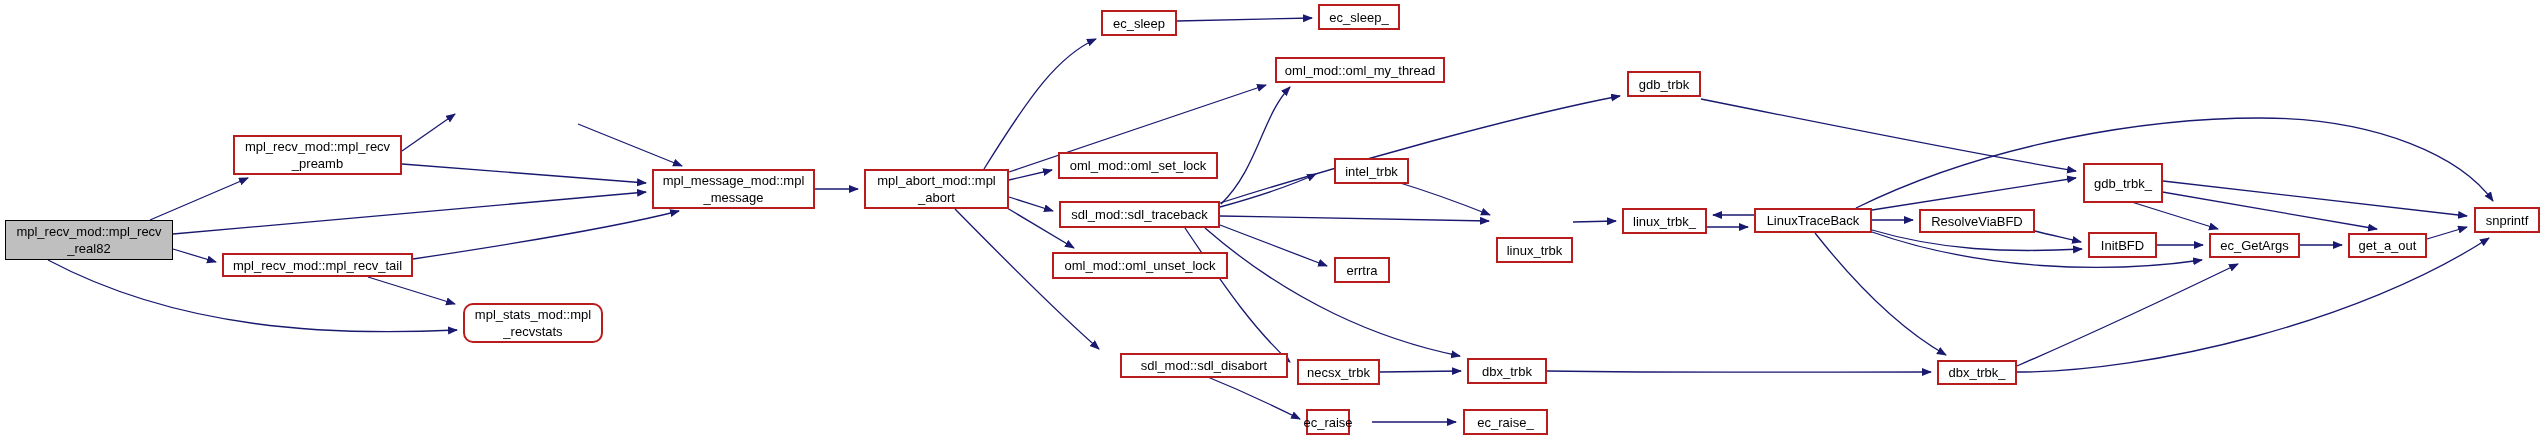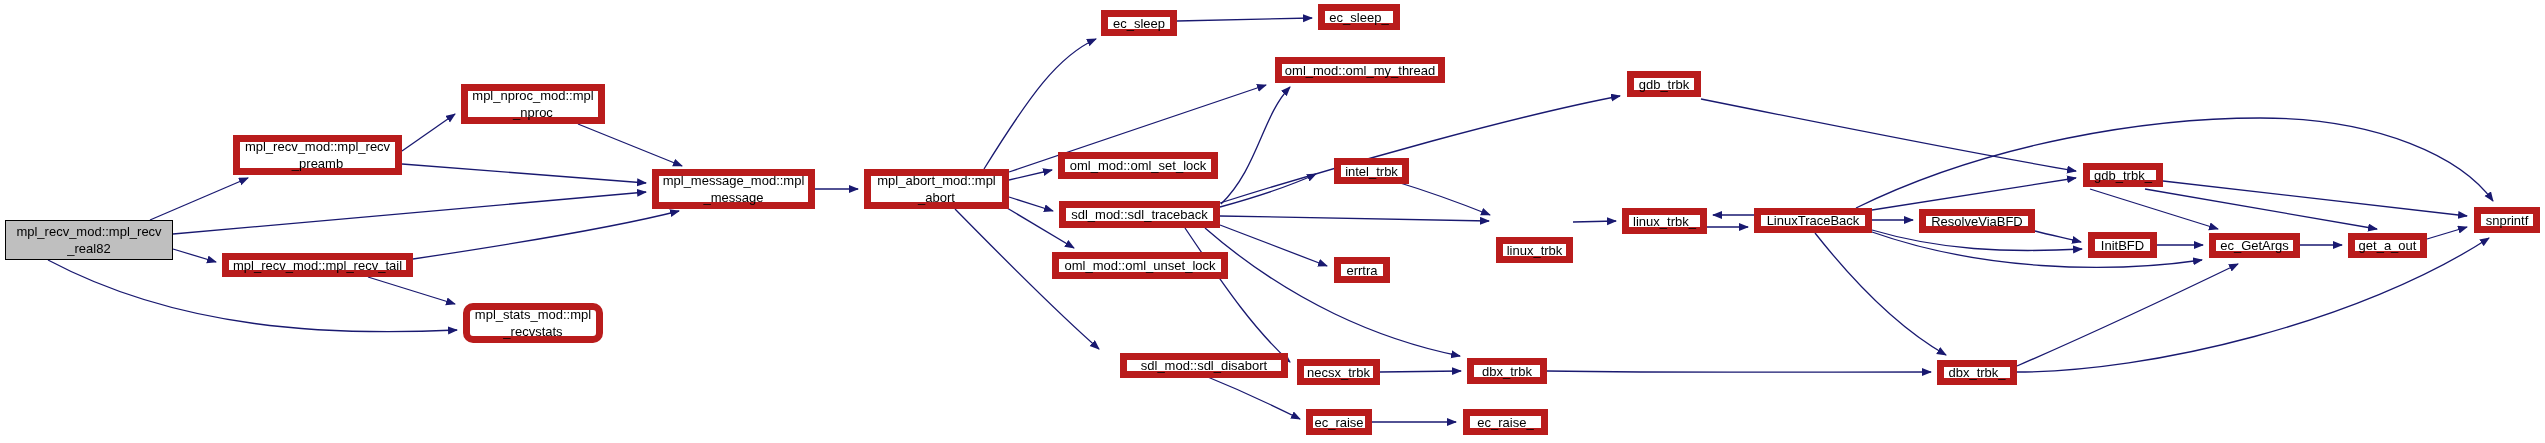--- a/index.html
+++ b/index.html
@@ -10,21 +10,21 @@
     font-family:"Liberation Sans", sans-serif;
     overflow:hidden;
   }
   .graph-wrap svg{position:absolute;left:0;top:0;}
   .edge{fill:none;stroke:#191970;stroke-width:1.3;}
   .nodes-layer{position:absolute;left:0;top:0;width:100%;height:100%;}
   .node{
     position:absolute;
     box-sizing:border-box;
     background:#ffffff;
-    border:7px solid #b91c1c;
+    border:2px solid #b91c1c;
     color:#000000;
     font-size:13px;
     line-height:17px;
     text-align:center;
     white-space:pre-line;
     display:flex;
     align-items:center;
     justify-content:center;
     cursor:pointer;
     z-index:2;
@@ -94,47 +94,45 @@
         <path d="M1815,233 C1860,290 1902,330 1946,355" class="edge" marker-end="url(#arrow)"></path>
         <path d="M2017,366 C2100,330 2180,292 2238,264" class="edge" marker-end="url(#arrow)"></path>
         <path d="M2017,372 C2150,372 2360,322 2489,238" class="edge" marker-end="url(#arrow)"></path>
       </g>
   </svg>
   <div class="nodes-layer">
       <div class="node root" style="left: 5px; top: 220px; width: 168px; height: 40px;">mpl_recv_mod::mpl_recv
 _real82</div>
       <div class="node" style="left: 233px; top: 135px; width: 169px; height: 40px;">mpl_recv_mod::mpl_recv
 _preamb</div>
-      <div class="node" style="left: 461px; top: 84px; width: 144px; height: 40px;">mpl_nproc_mod::mpl
-_nproc</div>
       <div class="node" style="left: 222px; top: 253px; width: 191px; height: 24px;">mpl_recv_mod::mpl_recv_tail</div>
       <div class="node" style="left: 463px; top: 303px; width: 140px; height: 40px; border-radius: 10px;">mpl_stats_mod::mpl
 _recvstats</div>
       <div class="node" style="left: 864px; top: 169px; width: 145px; height: 40px;">mpl_abort_mod::mpl
 _abort</div>
       <div class="node" style="left: 652px; top: 169px; width: 163px; height: 40px;">mpl_message_mod::mpl
 _message</div>
       <div class="node" style="left: 1101px; top: 10px; width: 76px; height: 26px;">ec_sleep</div>
       <div class="node" style="left: 1318px; top: 4px; width: 82px; height: 26px;">ec_sleep_</div>
       <div class="node" style="left: 1275px; top: 57px; width: 170px; height: 26px;">oml_mod::oml_my_thread</div>
       <div class="node" style="left: 1058px; top: 152px; width: 160px; height: 27px;">oml_mod::oml_set_lock</div>
       <div class="node" style="left: 1322px; top: 158px; width: 75px; height: 26px; margin-left: 12px;">intel_trbk</div>
       <div class="node" style="left: 1059px; top: 201px; width: 161px; height: 27px;">sdl_mod::sdl_traceback</div>
       <div class="node" style="left: 1052px; top: 252px; width: 176px; height: 27px;">oml_mod::oml_unset_lock</div>
       <div class="node" style="left: 1334px; top: 257px; width: 56px; height: 26px;">errtra</div>
       <div class="node" style="left: 1120px; top: 353px; width: 168px; height: 25px;">sdl_mod::sdl_disabort</div>
       <div class="node" style="left: 1297px; top: 359px; width: 83px; height: 26px;">necsx_trbk</div>
       <div class="node" style="left: 1467px; top: 358px; width: 80px; height: 26px;">dbx_trbk</div>
-      <div class="node" style="left: 1306px; top: 409px; width: 66px; height: 26px;">ec_raise</div>
+      <div class="node" style="left: 1306px; top: 409px; width: 44px; height: 26px;">ec_raise</div>
       <div class="node" style="left: 1463px; top: 409px; width: 85px; height: 26px;">ec_raise_</div>
       <div class="node" style="left: 1627px; top: 71px; width: 74px; height: 26px;">gdb_trbk</div>
       <div class="node" style="left: 1496px; top: 209px; width: 77px; height: 26px; margin-top: 28px;">linux_trbk</div>
       <div class="node" style="left: 1622px; top: 208px; width: 85px; height: 26px;">linux_trbk_</div>
       <div class="node" style="left: 1754px; top: 208px; width: 118px; height: 25px;">LinuxTraceBack</div>
       <div class="node" style="left: 1919px; top: 209px; width: 116px; height: 24px;">ResolveViaBFD</div>
-      <div class="node" style="left: 2083px; top: 163px; width: 80px; height: 24px;">gdb_trbk_</div>
+      <div class="node" style="left: 2083px; top: 163px; width: 80px; height: 40px;">gdb_trbk_</div>
       <div class="node" style="left: 2088px; top: 232px; width: 69px; height: 26px;">InitBFD</div>
       <div class="node" style="left: 2209px; top: 233px; width: 91px; height: 25px;">ec_GetArgs</div>
       <div class="node" style="left: 2348px; top: 233px; width: 79px; height: 25px;">get_a_out</div>
       <div class="node" style="left: 2474px; top: 207px; width: 66px; height: 26px;">snprintf</div>
       <div class="node" style="left: 1937px; top: 360px; width: 80px; height: 25px;">dbx_trbk_</div>
     </div>
 </div>
 
 </body></html>

